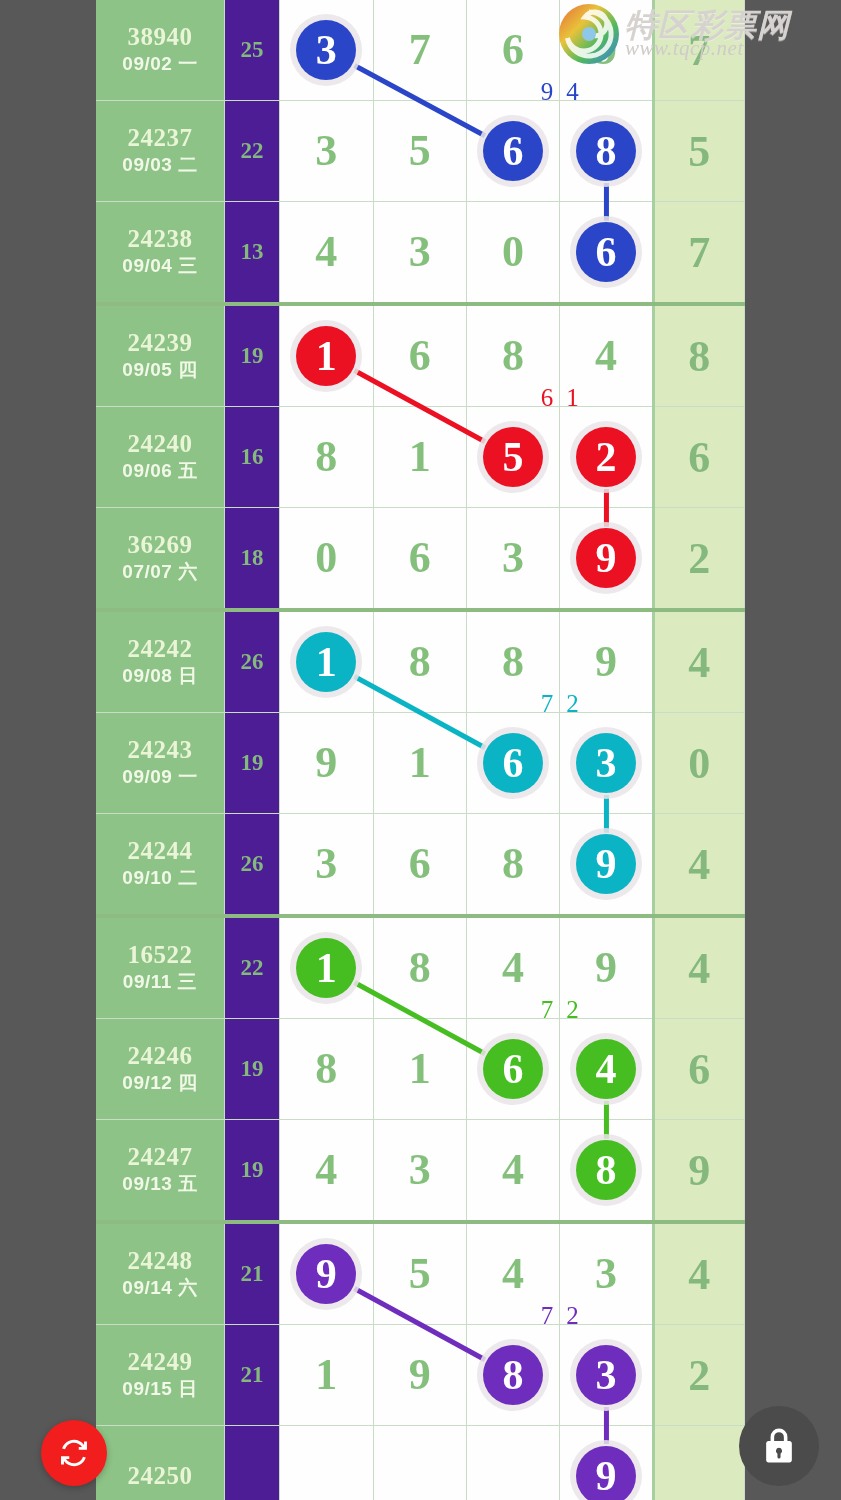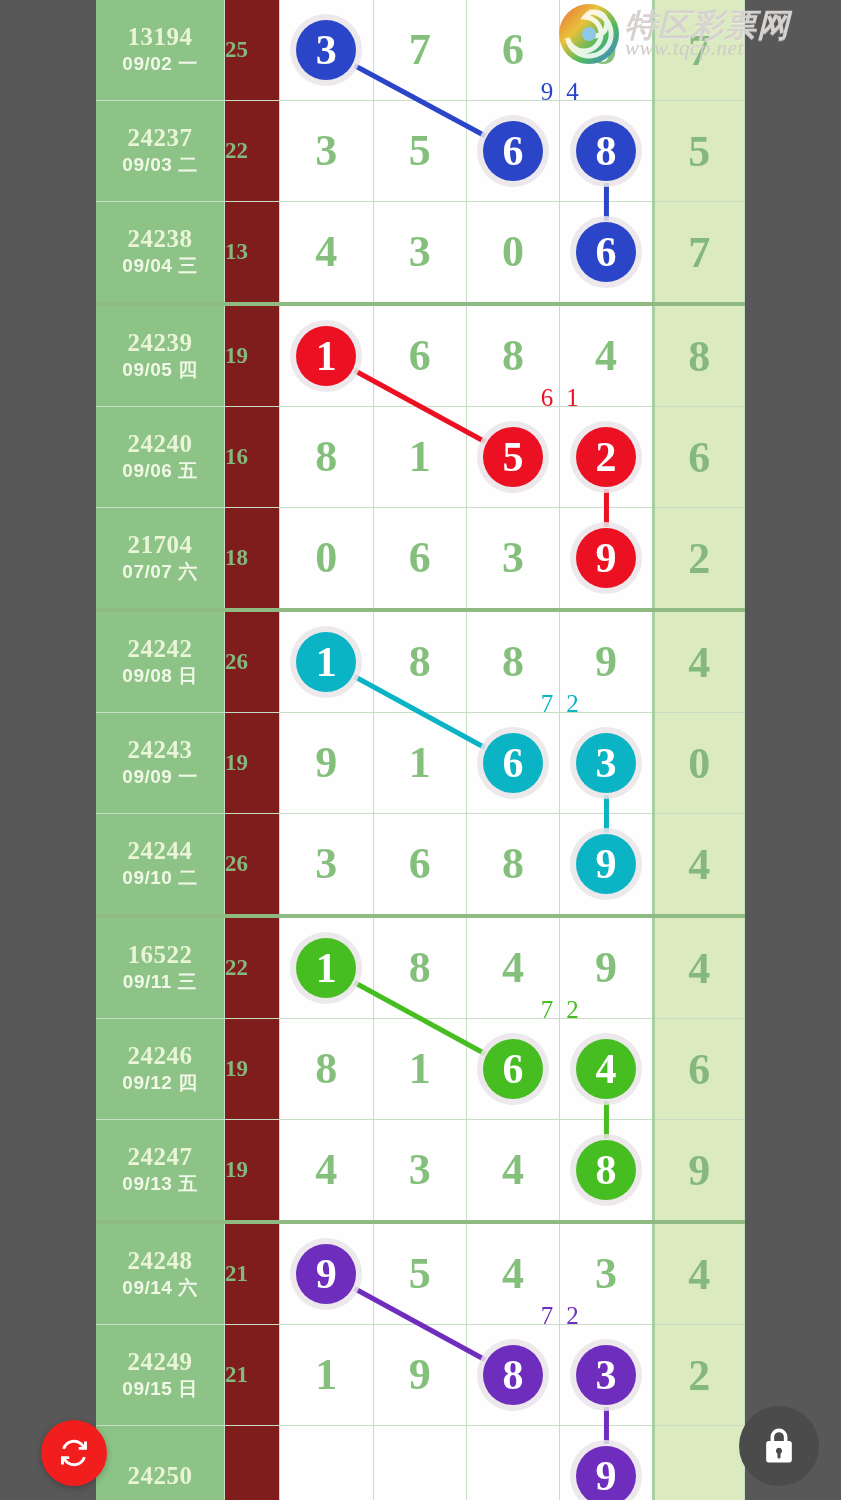--- a/index.html
+++ b/index.html
@@ -58,21 +58,22 @@
     color:#f2f8e8;
     font-size:19px;
     font-weight:bold;
     line-height:1.25;
     margin-top:2px;
     letter-spacing:.5px;
   }
 
   
   td.sum{
-    background:#7f1d1d;
+    background:#4c1d95;
+    text-align:center;
     color:#84b87c;
     font-size:23px;
     font-weight:bold;
     font-family:"Liberation Serif", serif;
     border-right:3px solid #a8cfa0;
     border-bottom:1px solid #cadfc2;
   }
 
   
   td.num{
@@ -214,21 +215,21 @@
         <col class="c-sum">
       <col class="c-n">
         <col class="c-n">
         <col class="c-n">
         <col class="c-last">
       <col class="c-tail">
     </colgroup>
     <tbody id="rows-body">
         <tr>
           <td class="issue">
-            <div class="issue-no">13194</div>
+            <div class="issue-no">38940</div>
             <div class="issue-date">09/02 一</div>
           </td>
           <td class="sum">25</td>
           <td class="num" id="cell-0-0">
             <div class="ball" style="background: rgb(43, 69, 200);">3</div>
           </td>
           <td class="num" id="cell-0-1"><span class="big">7</span></td>
           <td class="num" id="cell-0-2"><span class="big">6</span><span class="mini right" style="color: rgb(43, 69, 200);">9</span></td>
           <td class="num" id="cell-0-3"><span class="big">9</span><span class="mini left" style="color: rgb(43, 69, 200);">4</span></td>
           <td class="tail">7</td>
@@ -288,21 +289,21 @@
           <td class="num" id="cell-4-2">
             <div class="ball" style="background: rgb(236, 16, 35);">5</div>
           </td>
           <td class="num" id="cell-4-3">
             <div class="ball" style="background: rgb(236, 16, 35);">2</div>
           </td>
           <td class="tail">6</td>
         </tr>
         <tr class="gsep">
           <td class="issue">
-            <div class="issue-no">21704</div>
+            <div class="issue-no">36269</div>
             <div class="issue-date">07/07 六</div>
           </td>
           <td class="sum">18</td>
           <td class="num" id="cell-5-0"><span class="big">0</span></td>
           <td class="num" id="cell-5-1"><span class="big">6</span></td>
           <td class="num" id="cell-5-2"><span class="big">3</span></td>
           <td class="num" id="cell-5-3">
             <div class="ball" style="background: rgb(236, 16, 35);">9</div>
           </td>
           <td class="tail">2</td>

